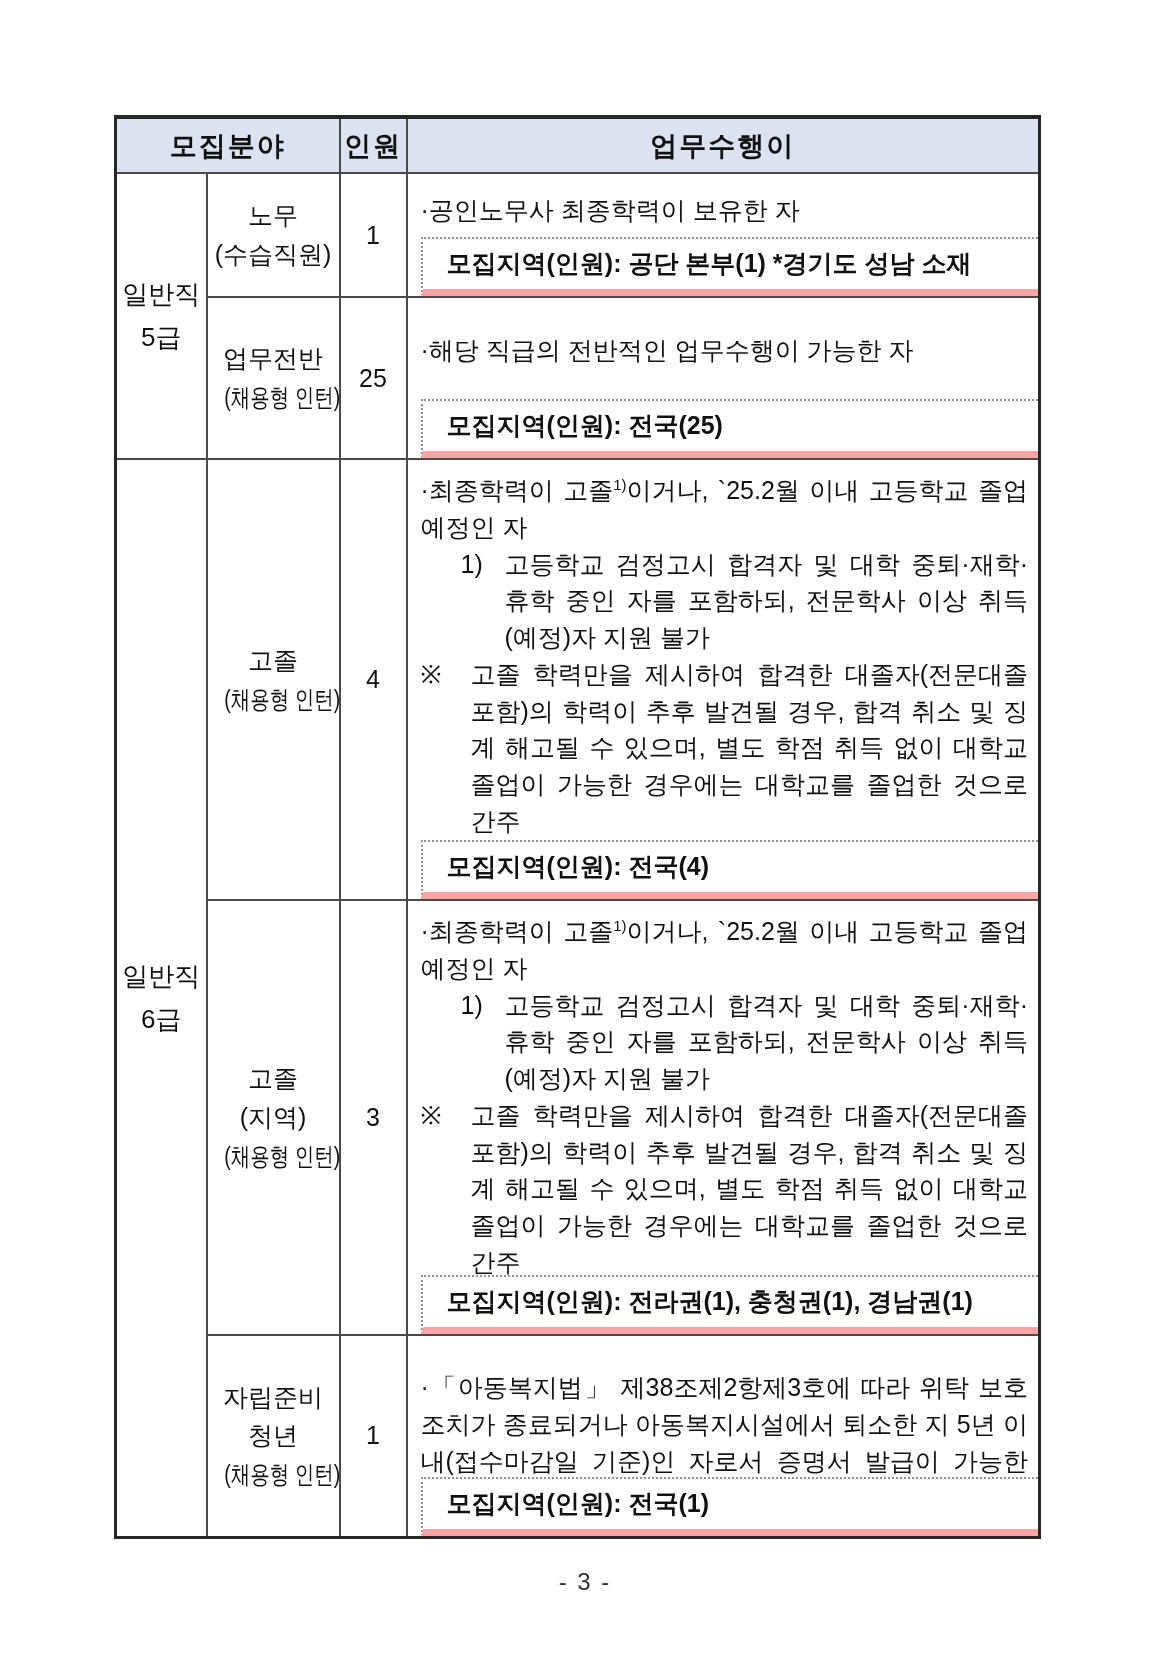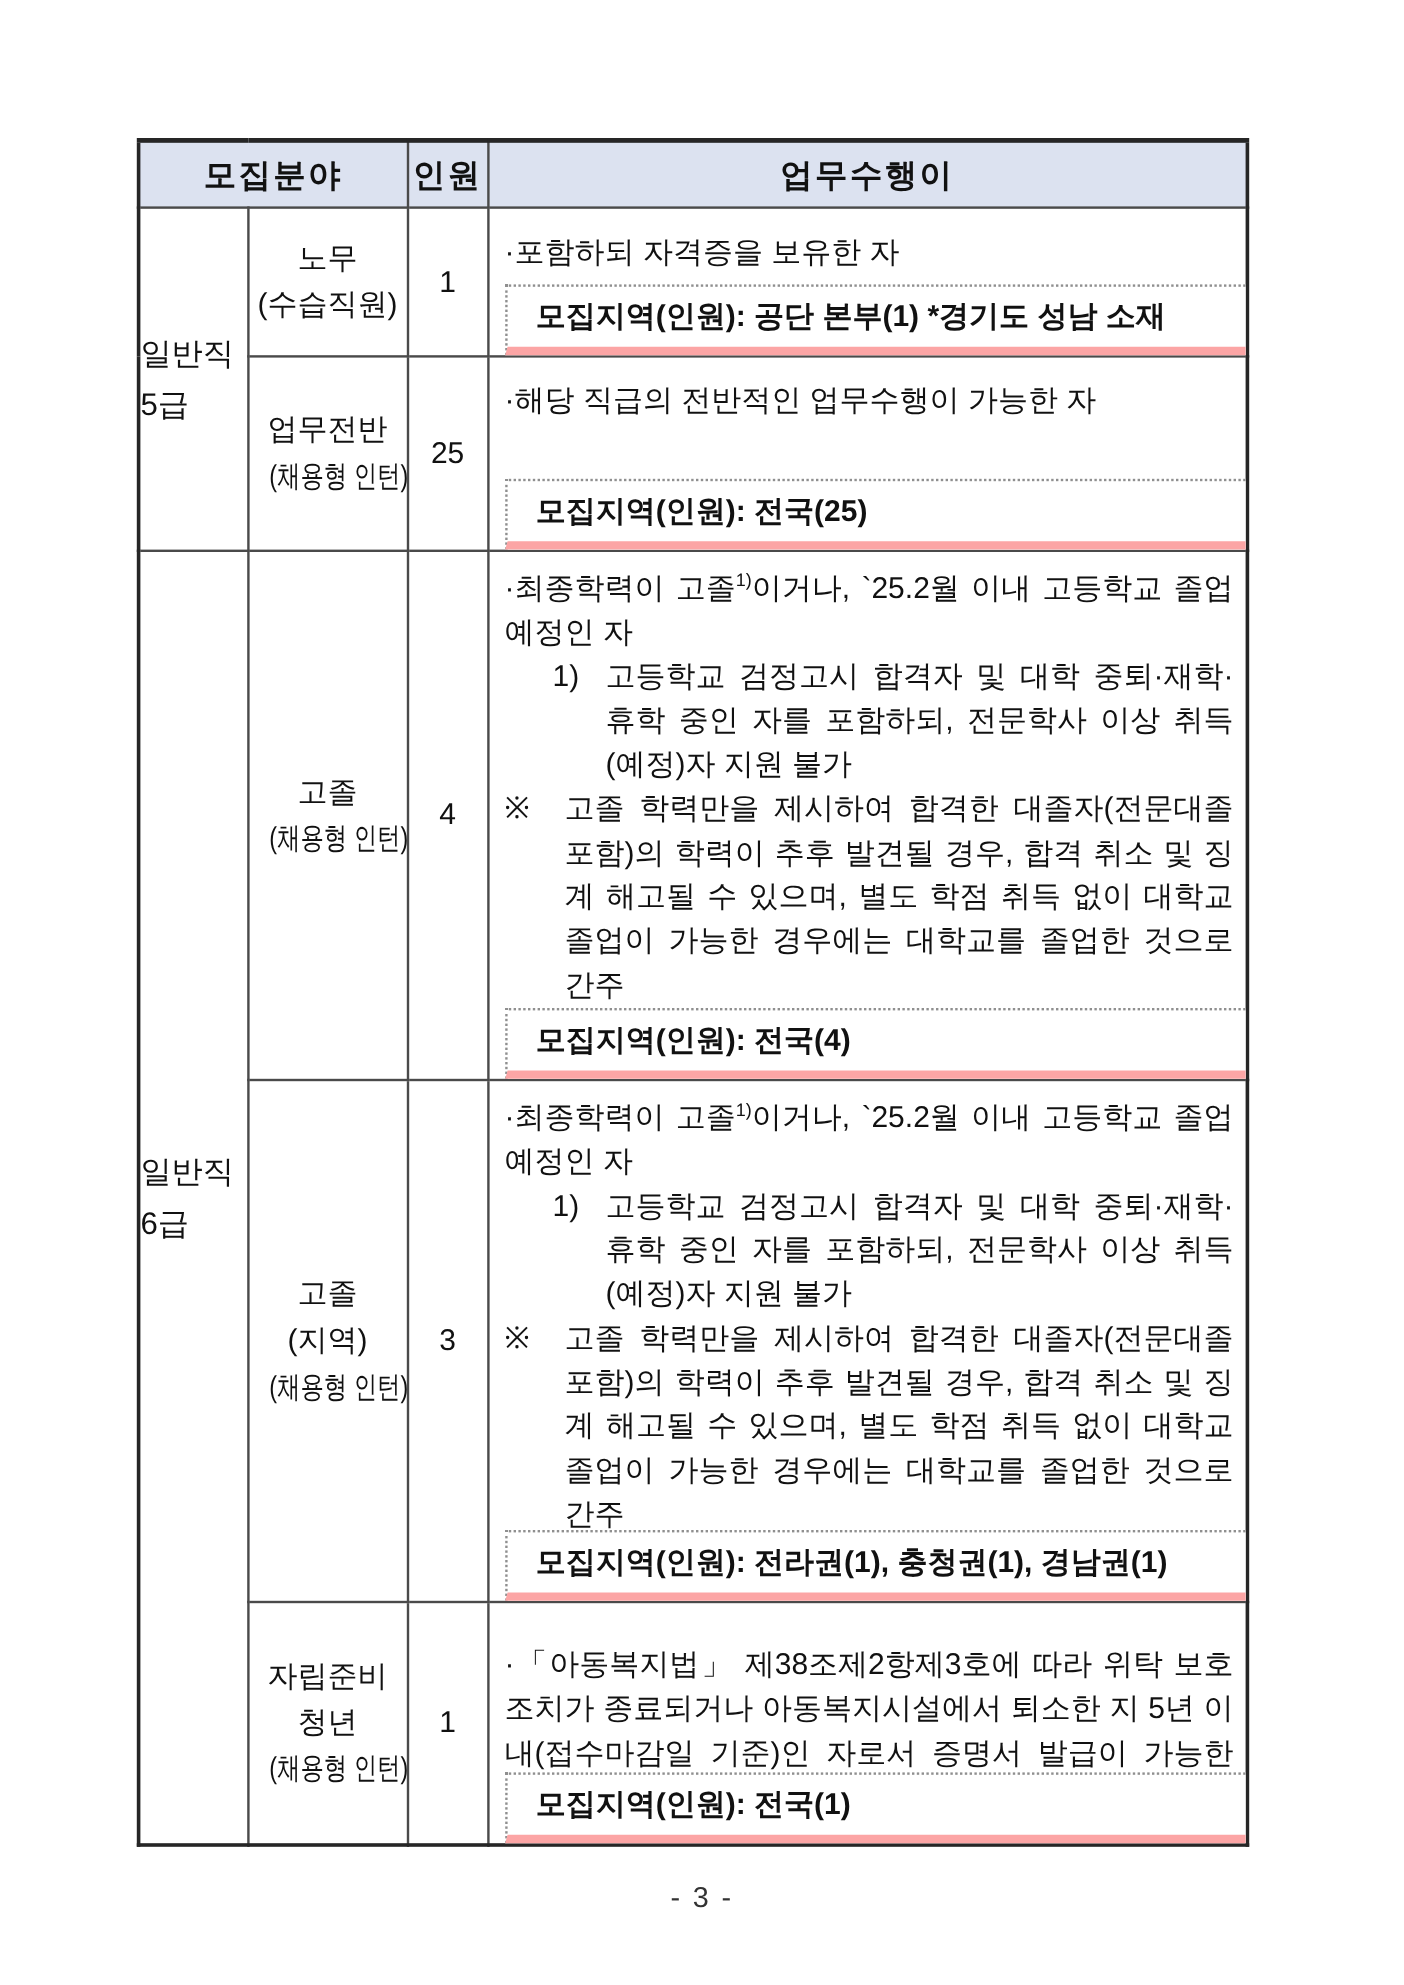--- a/index.html
+++ b/index.html
@@ -31,37 +31,37 @@
     text-align:center; vertical-align:middle;
     letter-spacing:2px;
   }
   tr.hdr { height:56px; }
   tr.r1 { height:124px; }
   tr.r2 { height:162px;margin-top:36px; }
   tr.r3 { height:441px; }
   tr.r4 { height:435px; }
   tr.r5 { height:202px; }
   td.group {
-    font-size:26px; vertical-align:middle;
+    font-size:26px; text-align:center; vertical-align:middle;
     line-height:1.65;
   }
   td.field {
     font-size:25px; text-align:center; vertical-align:middle;
     line-height:1.55;
   }
   .cond { display:inline-block; transform:scaleX(0.78); transform-origin:50% 50%; white-space:nowrap; }
   td.count { font-size:25px; text-align:center; vertical-align:middle; }
   td.qual { vertical-align:top; position:relative; padding:0; }
   .q {
     font-size:25px; line-height:1.47;
     padding:0 10px 0 13px;
     text-align:justify; word-break:break-all;
   }
   .q.pt18 { padding-top:18px; }
-  .q.pt34 { padding-top:18px; }
+  .q.pt34 { padding-top:34px; }
   .q.pt12 { padding-top:12px; }
   .q.pt16 { padding-top:33px; }
   .q sup { font-size:15px; line-height:0; vertical-align:super; }
   .q-item { display:flex; font-size:25px; line-height:1.47; padding:0 10px 0 13px; }
   .q-item .marker { flex:0 0 auto; }
   .q-item.num  { padding-left:53px; }
   .q-item.num .marker  { width:44px; }
   .q-item.note { padding-left:13px; }
   .q-item.note .marker { width:50px; }
   .q-item .itext { flex:1 1 auto; text-align:justify; word-break:break-all; }
@@ -102,21 +102,21 @@
       <td class="group" rowspan="2">
         <div>일반직</div>
         <div>5급</div>
       </td>
       <td class="field">
         <div>노무</div>
         <div>(수습직원)</div>
       </td>
       <td class="count">1</td>
       <td class="qual">
-        <div class="q pt18">·포함하되 자격증을 보유한 자</div>
+        <div class="q pt18">·공인노무사 최종학력이 보유한 자</div>
         <div class="region-box">모집지역(인원): 공단 본부(1) *경기도 성남 소재</div>
       </td>
     </tr>
 
     <tr class="r2">
       <td class="field">
         <div>업무전반</div>
         <div><span class="cond">(채용형 인턴)</span></div>
       </td>
       <td class="count">25</td>

